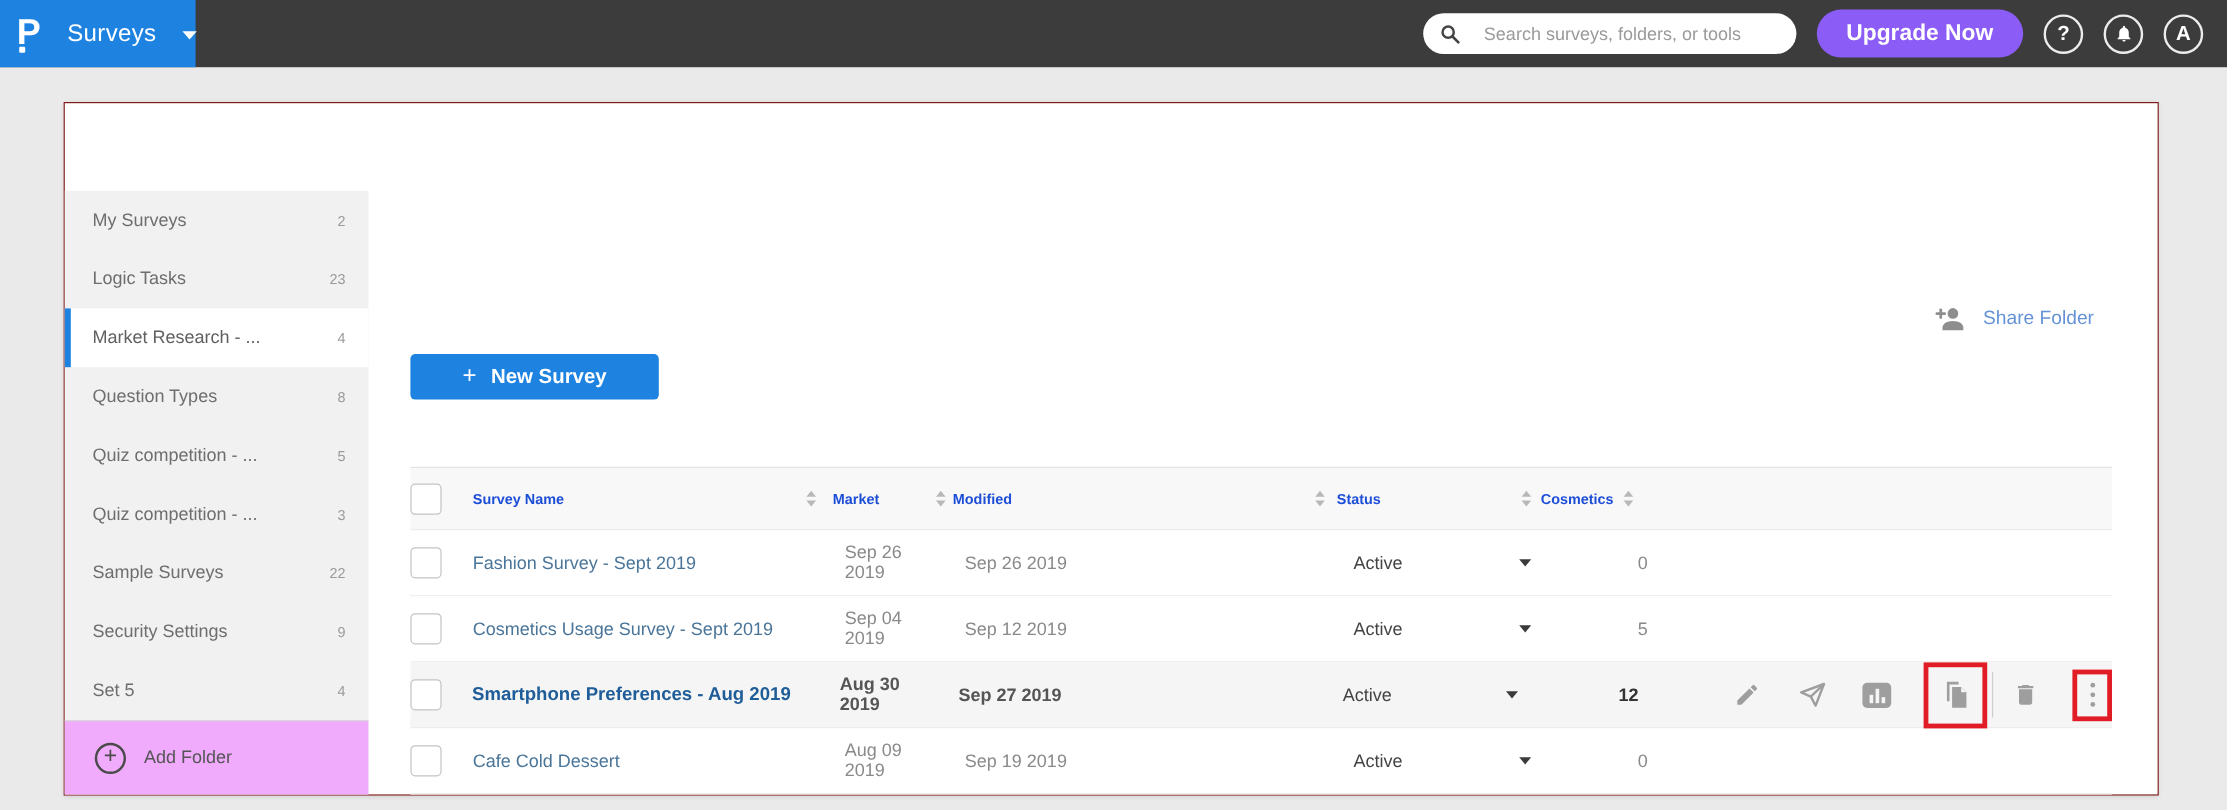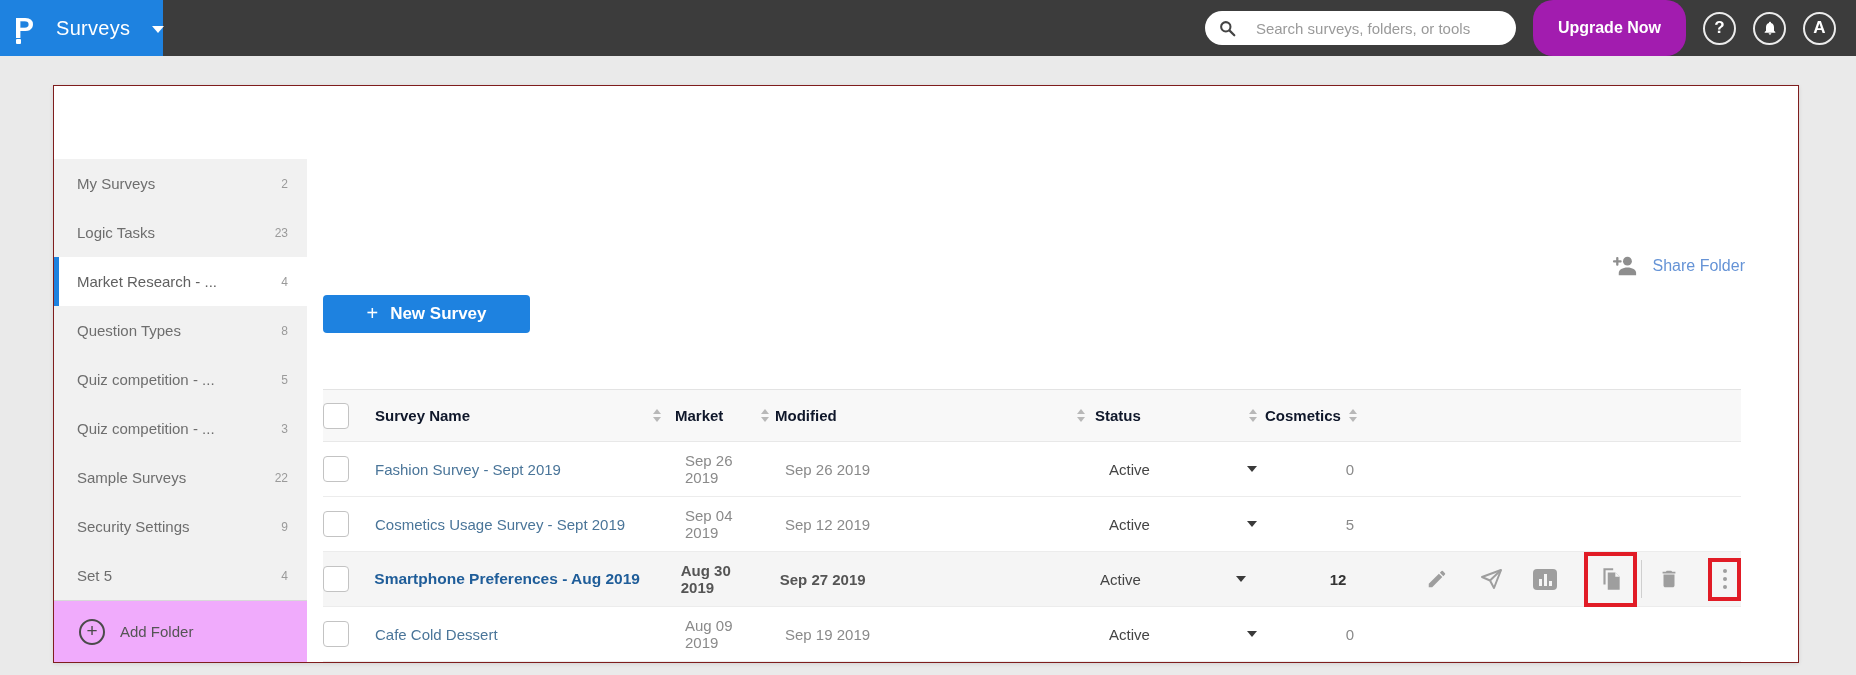--- a/index.html
+++ b/index.html
@@ -10,59 +10,59 @@
   .topbar { height:56px; background:#3c3c3c; display:flex; align-items:center; }
   .logo-block { width:163px; height:56px; background:#1e82e0; display:flex; align-items:center; padding-left:14px; gap:22px; cursor:pointer; }
   .logo-p { color:#fff; font-size:30px; font-weight:bold; position:relative; line-height:1; }
   .logo-p::after { content:""; position:absolute; left:2px; bottom:-1px; width:5px; height:5px; background:#fff; border-radius:1px; }
   .product { color:#fff; font-size:20px; letter-spacing:.3px; }
   .caret-white { width:0; height:0; border-left:6px solid transparent; border-right:6px solid transparent; border-top:7px solid #fff; margin-top:2px; }
   .topbar-right { margin-left:auto; display:flex; align-items:center; gap:17px; padding-right:20px; }
   .search-pill { width:311px; height:34px; background:#fff; border-radius:17px; display:flex; align-items:center; padding:0 14px; gap:20px; }
   .search-pill input { border:none; outline:none; flex:1; font-size:15px; color:#555; font-family:"Liberation Sans", sans-serif; background:transparent; }
   .search-pill input::placeholder { color:#9a9a9a; }
-  .upgrade { height:56px; padding:0 25px; border:none; border-radius:20px; background:#a21caf; color:#fff; font-size:16px; font-weight:bold; font-family:"Liberation Sans", sans-serif; cursor:pointer; }
+  .upgrade { height:40px; padding:0 25px; border:none; border-radius:20px; background:#8b5cf6; color:#fff; font-size:19px; font-weight:bold; font-family:"Liberation Sans", sans-serif; cursor:pointer; }
   .circle-btn { width:33px; height:33px; border:2px solid #ececec; border-radius:50%; display:flex; align-items:center; justify-content:center; color:#fff; cursor:pointer; background:transparent; }
   .circle-btn .glyph { font-size:17px; font-weight:bold; color:#fff; }
 
   
   .card { position:absolute; left:53px; top:85px; width:1746px; height:578px; background:#fff; border:1px solid #7f1d1d; box-shadow:0 1px 4px rgba(0,0,0,.10); display:flex;align-items:flex-end; }
 
   
   .sidebar { width:253px; background:#f1f1f1; display:flex; flex-direction:column; flex-shrink:0; }
   .side-item { height:49px; display:flex; align-items:center; padding:0 19px 0 23px; color:#6e6e6e; font-size:15px; cursor:pointer; }
   .side-item .count { margin-left:auto; font-size:12px; color:#9a9a9a; }
   .side-item.active { background:#fff; border-left:5px solid #1e82e0; padding-left:18px; color:#606060; }
   .side-footer { margin-top:auto; height:62px; background:#f0abfc; border-top:1px solid #d8d8d8; display:flex; align-items:center; gap:15px; padding-left:25px; color:#555; font-size:15px; cursor:pointer; }
   .plus-circle { width:26px; height:26px; border:2px solid #4a4a4a; border-radius:50%; display:flex; align-items:center; justify-content:center; color:#4a4a4a; font-size:19px; line-height:1; }
   .plus-circle::before { content:"+"; margin-top:-2px; }
 
   
-  .main { flex:1; position:relative; padding-left:16px; }
+  .main { flex:1; position:relative; padding-left:35px; }
   .share-row { position:absolute; top:17px; right:53px; display:flex; align-items:center; gap:14px; cursor:pointer; }
   .share-row .share-label { color:#6593d6; font-size:16px; }
   .new-survey { margin-top:57px; width:207px; height:38px; background:#1e82e0; border:none; border-radius:4px; color:#fff; font-size:17px; font-weight:bold; font-family:"Liberation Sans", sans-serif; display:flex; align-items:center; justify-content:center; gap:12px; cursor:pointer; }
   .new-survey .plus { font-size:20px; font-weight:normal; margin-top:-2px; }
 
   
   .table { margin-top:56px; width:1418px; }
   .thead { display:flex; align-items:center; height:53px; background:#f8f8f8; border-top:1px solid #e3e3e3; border-bottom:1px solid #e8e8e8; }
   .row { display:flex; align-items:center; height:55px; border-bottom:1px solid #ececec; background:#fff; }
   .row.highlight { background:#f5f5f5; }
 
   .col-check { width:52px; display:flex; align-items:center; }
   .checkbox { width:26px; height:26px; background:#fff; border:1px solid #c3c3c3; border-radius:4px; display:inline-block; cursor:pointer; }
   .col-name { width:300px; display:flex; align-items:center; justify-content:space-between; padding-right:14px; }
   .col-created { width:100px; display:flex; align-items:center; justify-content:space-between; padding-right:6px; }
   .col-modified { width:320px; display:flex; align-items:center; justify-content:space-between; padding-right:10px; }
   .col-status { width:170px; display:flex; align-items:center; justify-content:space-between; padding-right:8px; }
   .col-resp { width:170px; display:flex; align-items:center; }
   .col-actions { flex:1; display:flex; align-items:center; }
 
-  .h { font-size:15px; font-weight:bold; color:#0f172a; }
+  .h { font-size:12px; font-weight:bold; color:#1d4ed8; }
   .sort { display:inline-flex; flex-direction:column; gap:3px; }
   .sort i { display:block; width:0; height:0; border-left:4px solid transparent; border-right:4px solid transparent; }
   .sort .up { border-bottom:5px solid #b8b8b8; }
   .sort .down { border-top:5px solid #b8b8b8; }
 
   .name { font-size:15px; color:#4a7599; text-decoration:none; cursor:pointer; }
   .row.highlight .name { font-weight:bold; color:#1f5d99; font-size:15.5px; }
   .date { font-size:15px; color:#8a8a8a; }
   .row.highlight .date { color:#555; font-weight:bold; }
   .row .col-created, .row .col-modified { padding-left:10px; }

